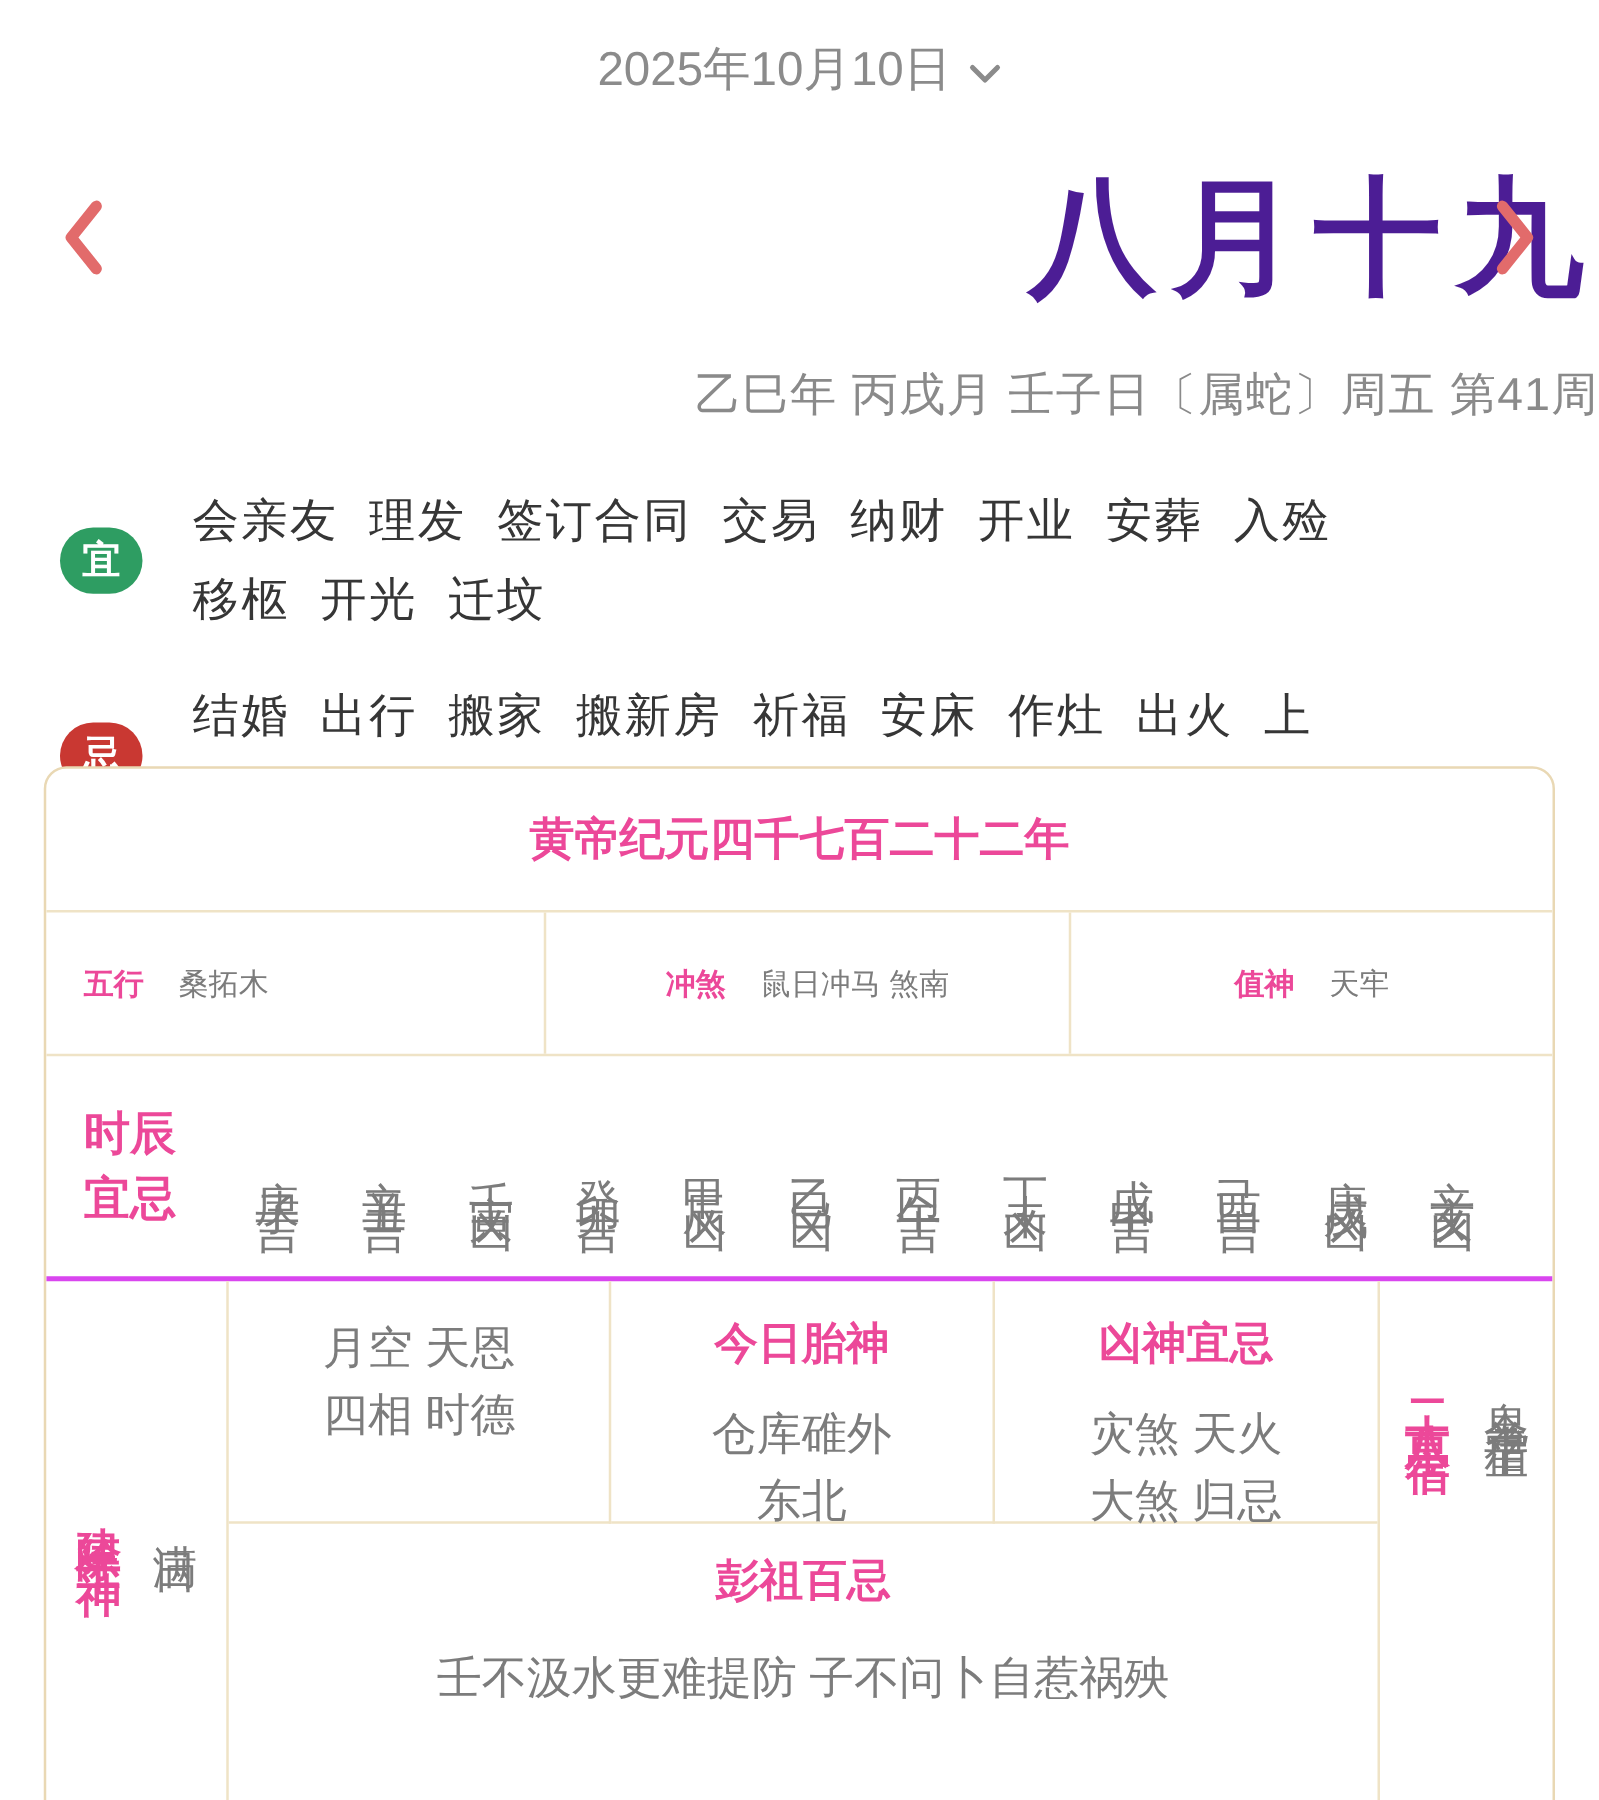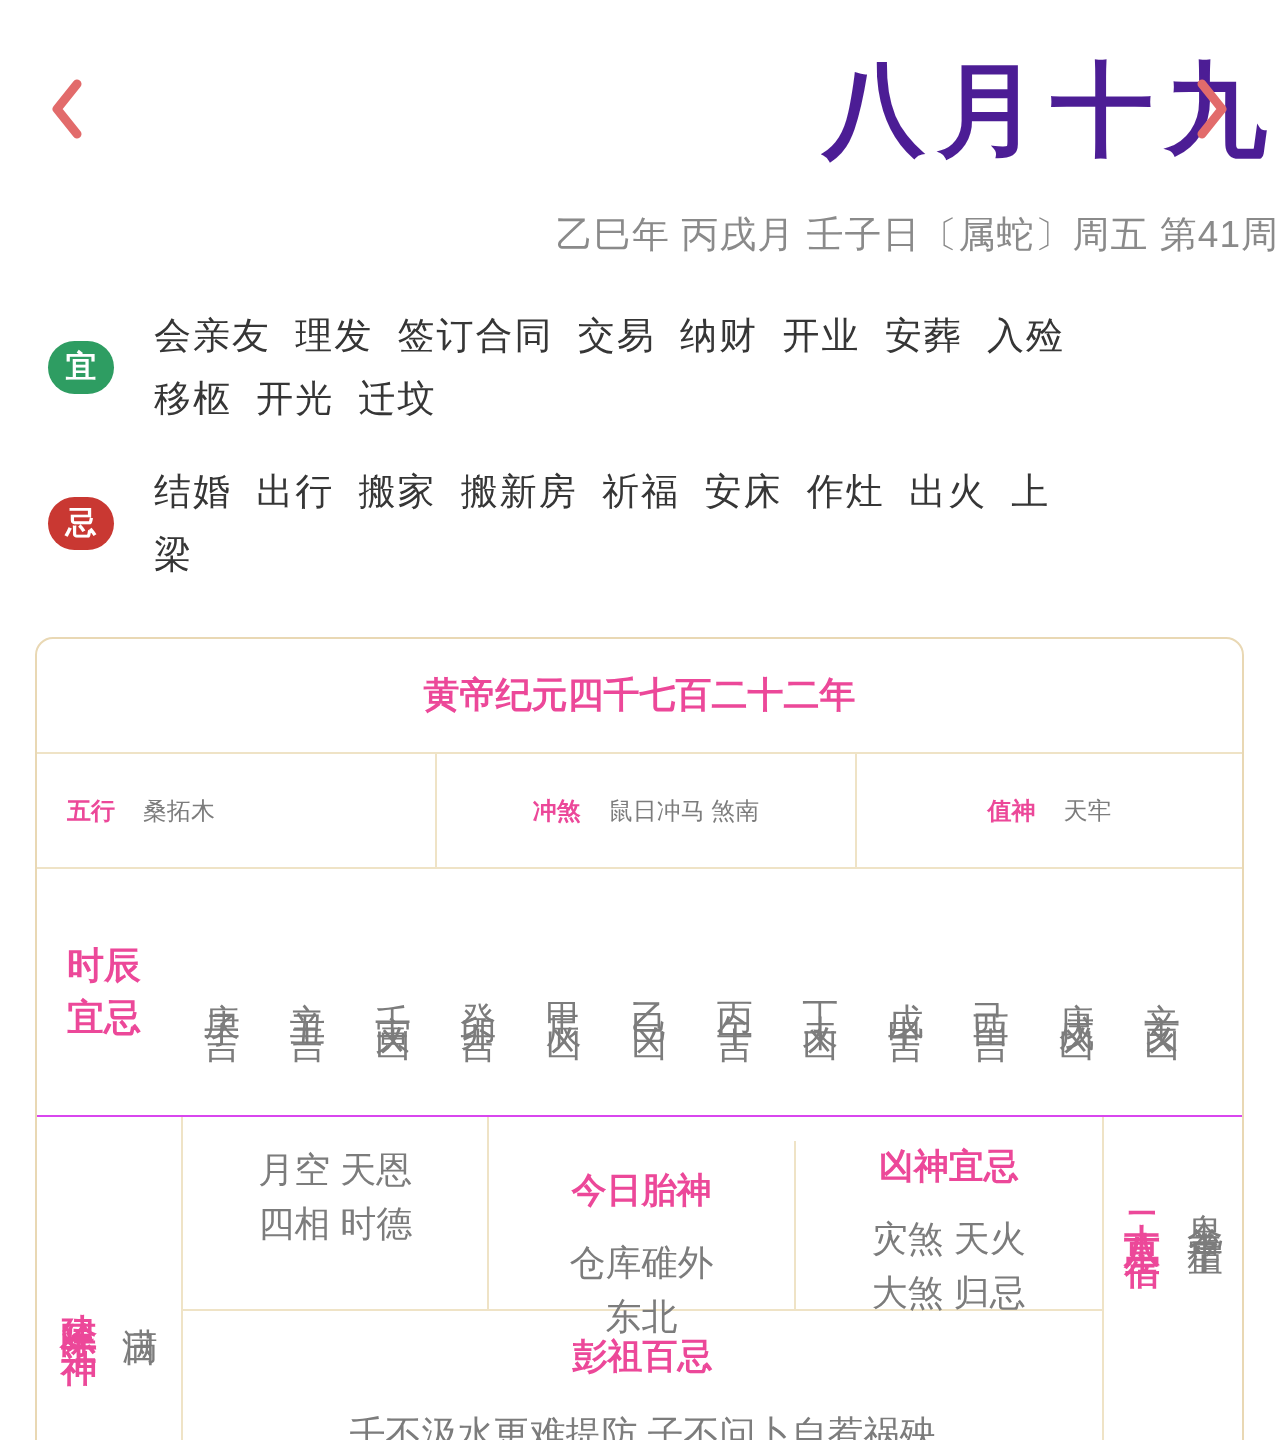--- a/index.html
+++ b/index.html
@@ -71,22 +71,22 @@
     border-bottom:2px solid #efe3c6;
   }
   .attr-cell{
     display:flex;align-items:center;justify-content:center;gap:28px;
     font-size:24px;box-sizing:border-box;
   }
   .attr-cell.first{justify-content:flex-start;padding-left:30px;}
   .attr-cell:not(:last-child){border-right:2px solid #efe3c6;}
 
   .hours-row{
-    height:248px;display:flex;align-items:center;
-    border-bottom:2px solid #d946ef;box-sizing:border-box;
+    height:180px;display:flex;align-items:center;
+    border-bottom:4px solid #d946ef;box-sizing:border-box;
     padding:0 56px 0 30px;
   }
   .hours-label{font-size:37px;line-height:1.4;flex:0 0 130px;}
   .hours-cols{flex:1;display:flex;justify-content:space-between;align-items:center;}
   .hour-col{
     writing-mode:vertical-rl;text-orientation:upright;
     font-size:36px;letter-spacing:12px;color:#7c7c7c;
   }
 
   .bottom-row{
@@ -108,32 +108,38 @@
     display:flex;align-items:flex-start;justify-content:center;gap:14px;
     padding-top:68px;
   }
   .shen-cell{
     grid-row:1;border-bottom:2px solid #efe3c6;
     text-align:center;padding-top:26px;font-size:36px;
   }
   .shen-cell .head{font-size:35px;margin-bottom:22px;}
   .shen-cell .line{line-height:54px;}
   .cell-jishen{grid-column:2;border-right:2px solid #efe3c6;}
-  .cell-taishen{grid-column:3;border-right:2px solid #efe3c6;margin-top:24px;}
+  .cell-taishen{grid-column:3;border-right:2px solid #efe3c6;}
   .cell-xiongshen{grid-column:4;}
   .cell-pengzu{
     grid-column:2/5;grid-row:2;text-align:center;padding-top:22px;font-size:36px;
   }
   .cell-pengzu .head{font-size:35px;margin-bottom:30px;}
 </style>
 </head>
 <body>
 
 <div class="page">
 
+  <div class="date-row">
+    <span>2025年10月10日</span>
+    <svg width="26" height="18" viewBox="0 0 26 18">
+      <polyline points="3,4 13,14 23,4" fill="none" stroke="#8b8b8b" stroke-width="4" stroke-linecap="round" stroke-linejoin="round"></polyline>
+    </svg>
+  </div>
 
   <div class="title-row">
     <span class="nav-chevron left">
       <svg width="34" height="62" viewBox="0 0 34 62">
         <polyline points="28,6 8,31 28,56" fill="none" stroke="#e26b6b" stroke-width="9" stroke-linecap="round" stroke-linejoin="round"></polyline>
       </svg>
     </span>
     <h1 class="lunar-title">八月十九</h1>
     <span class="nav-chevron right">
       <svg width="34" height="62" viewBox="0 0 34 62">

